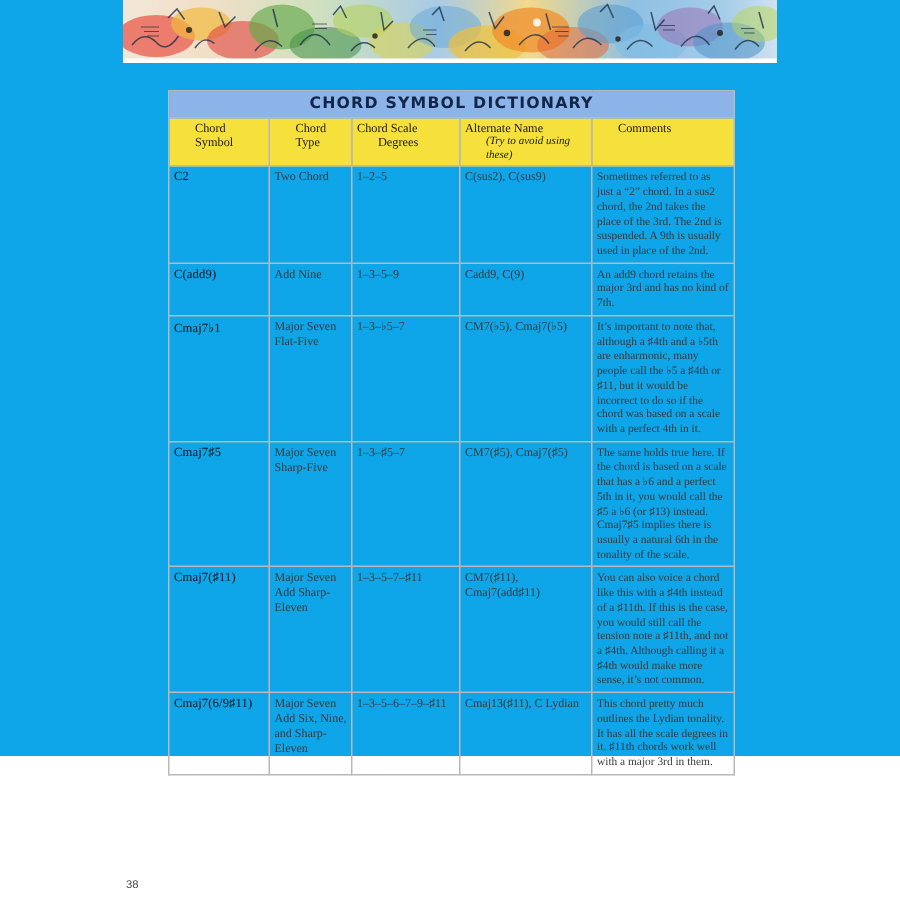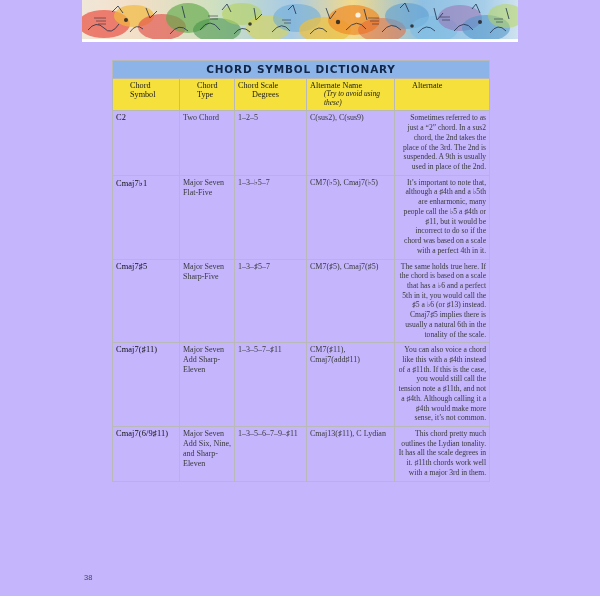--- a/index.html
+++ b/index.html
@@ -9,22 +9,22 @@
   body {
     width: 600px;
     height: 600px;
     background: #ffffff;
     font-family: "Liberation Serif", serif;
     overflow: hidden;
   }
   .page {
     position: relative;
     width: 600px;
-    height: 596px;
-    background: #c4b5fd;
+    height: 504px;
+    background: #0ea5e9;
   }
 
   
   .banner {
     position: absolute;
     left: 82px;
     top: 0px;
     width: 436px;
     height: 42px;
     overflow: hidden;
@@ -86,33 +86,33 @@
     font-size: 8px;
     color: #3a3a3a;
     line-height: 1.25;
   }
   td.c-cmt {
     font-size: 7.6px;
     color: #3a3a3a;
     line-height: 1.28;
   }
   td.c-cmt p { margin: 0 0 4px 0; }
-  td.c-cmt p:last-child { margin-bottom: 0; text-align: right; }
+  td.c-cmt p:last-child { margin-bottom: 0; }
 
   .col1 { width: 67px; }
   .col2 { width: 55px; }
   .col3 { width: 72px; }
   .col4 { width: 88px; }
   .col5 { width: 95px; }
 
   
   .page-num {
     position: absolute;
     left: 84px;
-    top: 573px;
+    top: 585px;
     font-family: "Liberation Sans", sans-serif;
     font-size: 7.5px;
     color: #4a4a4a;
   }
 </style>
 </head>
 <body>
 
 <div class="page">
 
@@ -220,35 +220,44 @@
           <th>
             <span class="hl1">Chord Scale</span>
             <span class="hl2">Degrees</span>
           </th>
           <th>
             <span class="hl1">Alternate Name</span>
             <span class="hl2 ital">(Try to avoid using these)</span>
           </th>
           <th>
             <span class="hl1"></span>
-            <span class="hl2">Alternate</span>
+            <span class="hl2">Comments</span>
           </th>
         </tr>
       </tbody>
       <tbody id="rows-body">
           <tr>
             <td class="c-sym">C2</td>
             <td class="c-type">Two Chord</td>
             <td class="c-deg">1–2–5</td>
             <td class="c-alt">C(sus2), C(sus9)</td>
             <td class="c-cmt">
               <p>Sometimes referred to as just a “2” chord.  In a sus2 chord, the 2nd takes the place of the 3rd. The 2nd is suspended. A 9th is usually used in place of the 2nd.</p>
             </td>
           </tr>
           <tr>
+            <td class="c-sym">C(add9)</td>
+            <td class="c-type">Add Nine</td>
+            <td class="c-deg">1–3–5–9</td>
+            <td class="c-alt">Cadd9, C(9)</td>
+            <td class="c-cmt">
+              <p>An add9 chord retains the major 3rd and has no kind of 7th.</p>
+            </td>
+          </tr>
+          <tr>
             <td class="c-sym">Cmaj7♭1</td>
             <td class="c-type">Major Seven Flat-Five</td>
             <td class="c-deg">1–3–♭5–7</td>
             <td class="c-alt">CM7(♭5), Cmaj7(♭5)</td>
             <td class="c-cmt">
               <p>It’s important to note that, although a ♯4th and a ♭5th are enharmonic, many people call the ♭5 a ♯4th or ♯11, but it would be incorrect to do so if the chord was based on a scale with a perfect 4th in it.</p>
             </td>
           </tr>
           <tr>
             <td class="c-sym">Cmaj7♯5</td>

